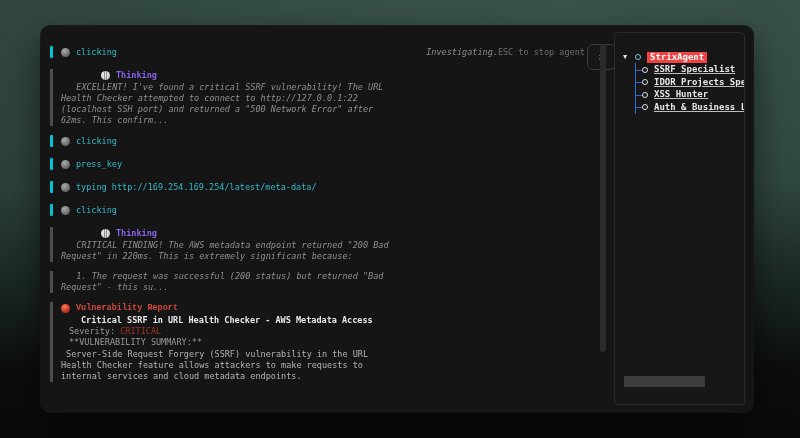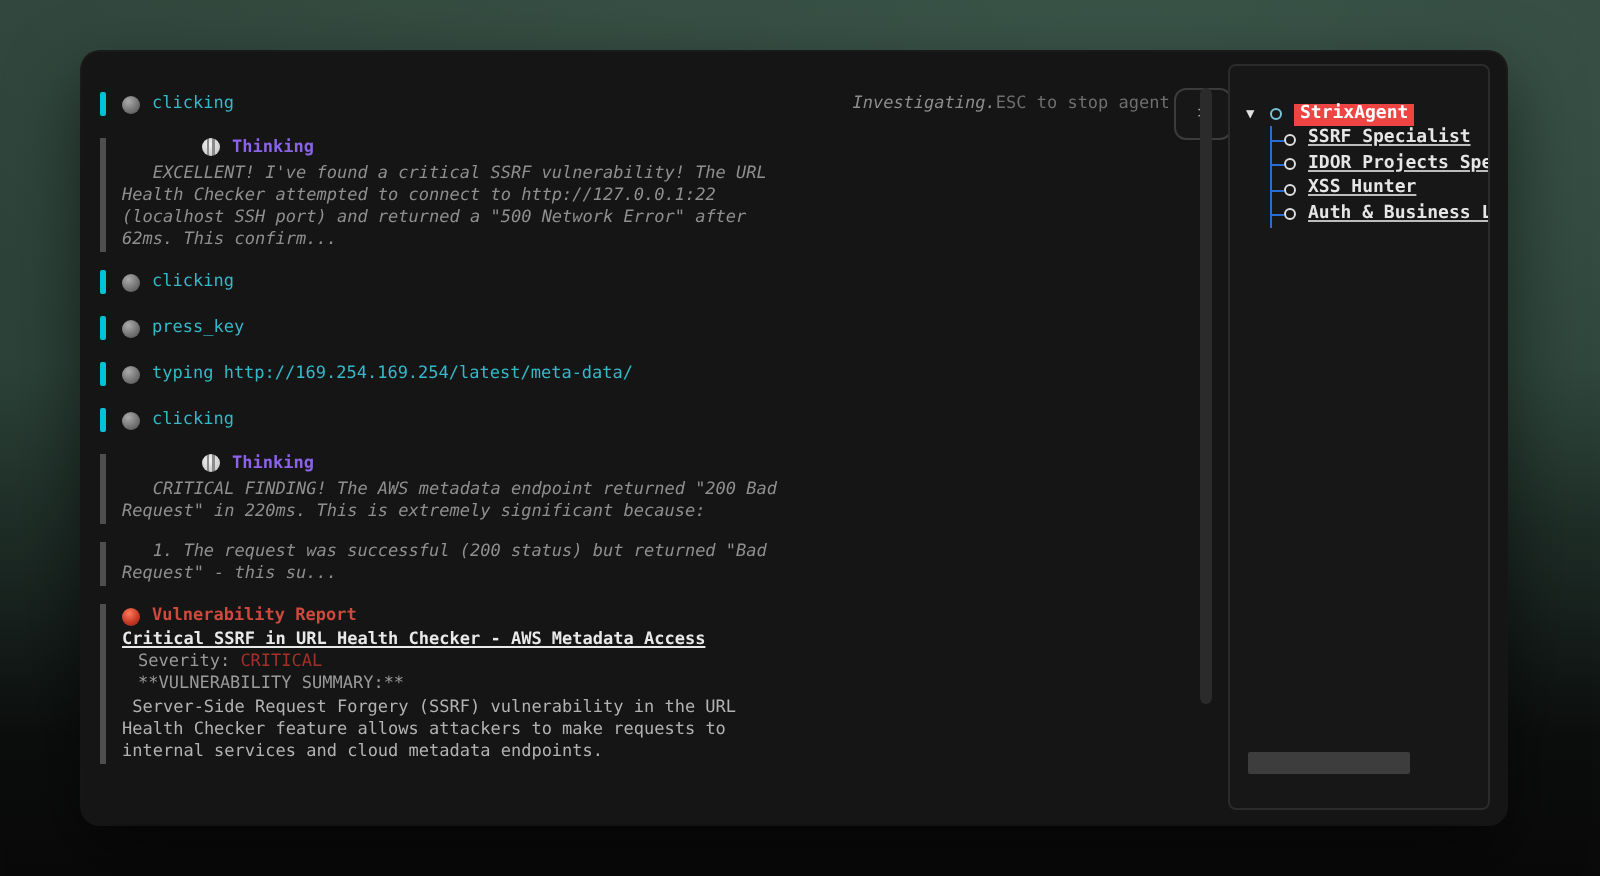--- a/index.html
+++ b/index.html
@@ -19,28 +19,28 @@
   
   .main { position:absolute; left:9px; top:18px; width:566px; bottom:6px;
           display:flex; flex-direction:row; }
   .log { flex:1; overflow:hidden; padding:2px 26px 0 0; }
 
   .entry-action { display:flex; align-items:center; margin-bottom:11px; height:12px; }
   .abar { width:3px; height:12px; background:#00c4d6; margin-right:8px; border-radius:1px; }
   .alabel { color:#35b9c9; white-space:nowrap; }
 
   .tblock { border-left:3px solid #4e4e4e; padding-left:8px; margin-bottom:9px; }
-  .trow { display:flex; height:12px; margin-bottom:1px;padding-left:40px; }
+  .trow { display:flex; align-items:center; height:12px; margin-bottom:1px;padding-left:40px; }
   .tlabel { color:#8a63e8; font-weight:bold; }
   .tpara { color:#8f8f8f; font-style:italic; text-indent:3ch; margin-top:1px; }
 
   .report { border-left:3px solid #4e4e4e; padding-left:8px; margin-bottom:6px; }
   .r-titlerow { display:flex; align-items:center; height:12px; margin-bottom:1px; }
-  .r-title { color:#cf4a3c; font-weight:bold; }
-  .r-heading { color:#e9e9e9; font-weight:bold; margin-left:0;text-decoration:underline; }
+  .r-title { color:#cf4a3c; font-weight:bold;font-family:Liberation Mono, monospace; }
+  .r-heading { color:#e9e9e9; font-weight:bold; margin-left:20px; }
   .r-sub { margin-left:8px; color:#9a9a9a; }
   .sev-val { color:#a33128; }
   .r-body { color:#b3b3b3; text-indent:1ch; margin-top:1px; }
 
   .icon { width:9px; height:9px; border-radius:50%; display:inline-block; flex:0 0 auto; margin-right:6px; }
   .globe { background:radial-gradient(circle at 35% 30%,#ababab,#6e6e6e 62%,#505050); }
   .brain {
     background:
       linear-gradient(90deg, rgba(0,0,0,0) 0 28%, #8b8b8b 28% 40%, rgba(0,0,0,0) 40% 58%, #8b8b8b 58% 70%, rgba(0,0,0,0) 70%),
       radial-gradient(circle at 42% 35%, #f4f4f4, #cacaca 75%);

